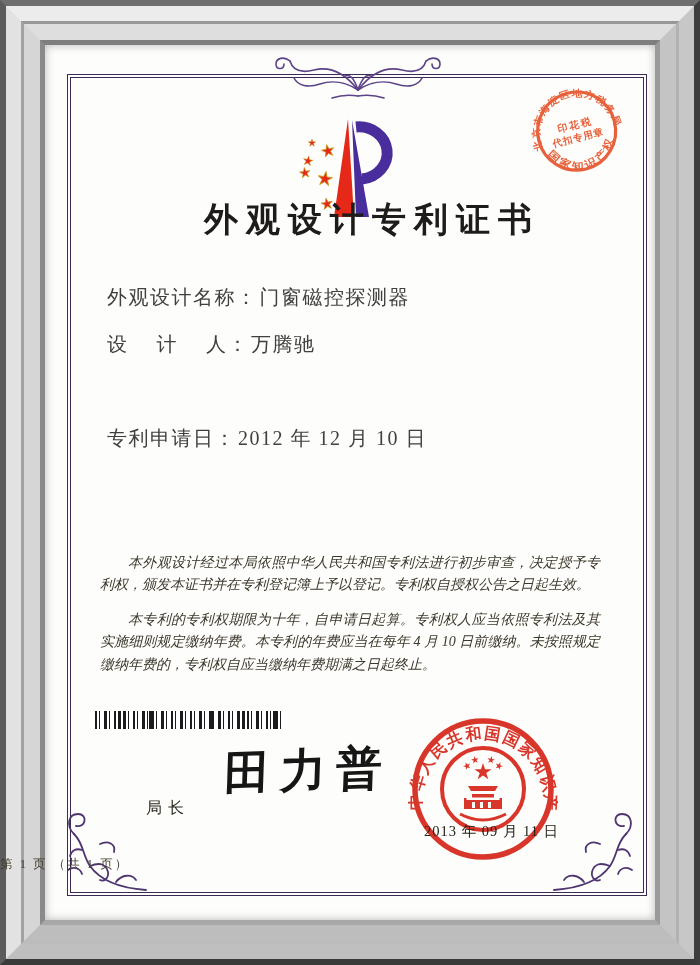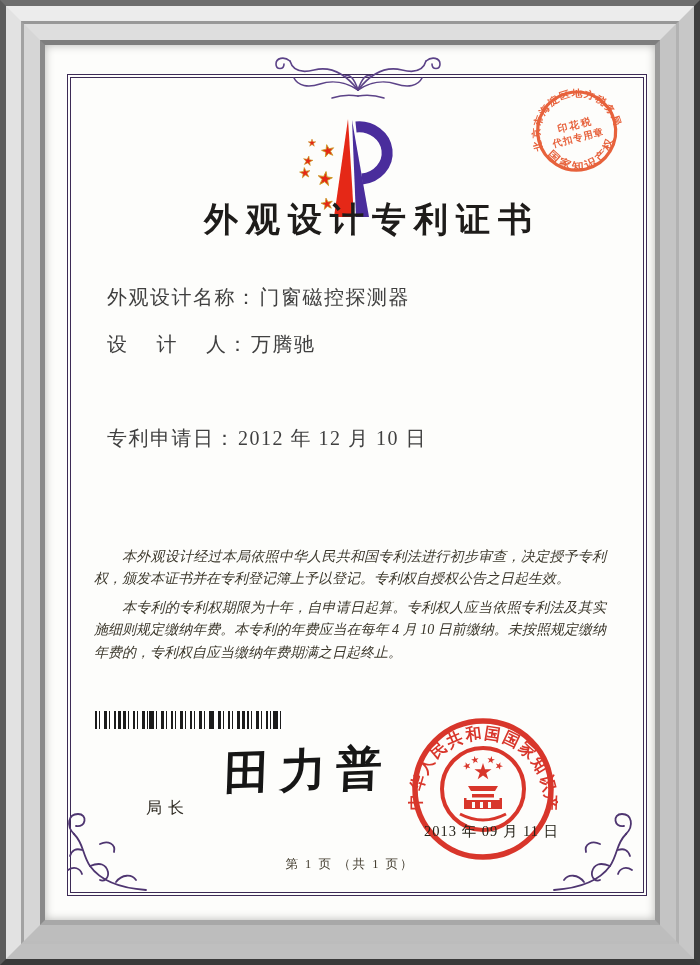--- a/index.html
+++ b/index.html
@@ -19,34 +19,34 @@
   
   .cert-no{position:absolute;left:100px;top:120px;font-size:14px;letter-spacing:3px;color:#4e4536;}
   .logo{position:absolute;left:294px;top:117px;}
   .title{position:absolute;left:170px;top:197px;width:370px;text-align:right;
          font-size:34px;font-weight:bold;letter-spacing:8px;color:#1e1c1a;}
   .field{position:absolute;left:107px;font-size:20px;letter-spacing:1.5px;color:#404040;white-space:nowrap;}
   .field .val{margin-left:2px;}
   .fy0{top:284px}.fy1{top:331px}.fy2{top:378px}.fy3{top:425px}.fy4{top:471px}.fy5{top:518px}
   .body-text{position:absolute;left:88px;top:540px;width:524px;font-size:14px;line-height:22.4px;
              color:#3b372b;text-align:justify;font-style:italic;}
-  .body-text p{margin:6px;text-indent:2em;}
+  .body-text p{margin:12px;text-indent:2em;}
   .barcode{position:absolute;left:95px;top:711px;width:190px;height:18px;background-color:#fff;
     background-image:
       repeating-linear-gradient(90deg, transparent 0 23px, #1c1c1c 23px 26px, transparent 26px 31px),
       repeating-linear-gradient(90deg, #1c1c1c 0 2px, #fff 2px 4px, #1c1c1c 4px 5px, #fff 5px 9px,
         #1c1c1c 9px 12px, #fff 12px 14px, #1c1c1c 14px 15px, #fff 15px 19px);}
   .director{position:absolute;left:146px;top:775px;font-size:16px;letter-spacing:6px;color:#2e2a22;margin-top:23px;}
   .signature{position:absolute;left:224px;top:740px;font-size:46px;font-weight:600;color:#161616;
              letter-spacing:10px;transform:rotate(-2deg) skewX(-4deg);}
   .seal{position:absolute;left:408px;top:714px;mix-blend-mode:multiply;opacity:.93;}
   .seal-date{position:absolute;left:424px;top:822px;font-size:14.5px;letter-spacing:1px;color:#262319;z-index:6;}
   .stamp{position:absolute;left:530px;top:87px;mix-blend-mode:multiply;opacity:.88;
          transform:rotate(-14deg);}
-  .footer{position:absolute;left:0;right:0;top:856px;text-align:center;font-size:12.5px;
+  .footer{position:absolute;left:0;right:0;top:856px;text-align:left;font-size:12.5px;
           letter-spacing:2px;color:#413b2d;}
 </style>
 </head>
 <body>
 
 <div class="scene">
 
   <div class="f1"></div>
   <div class="f2"></div>
   <div class="f3"></div>

